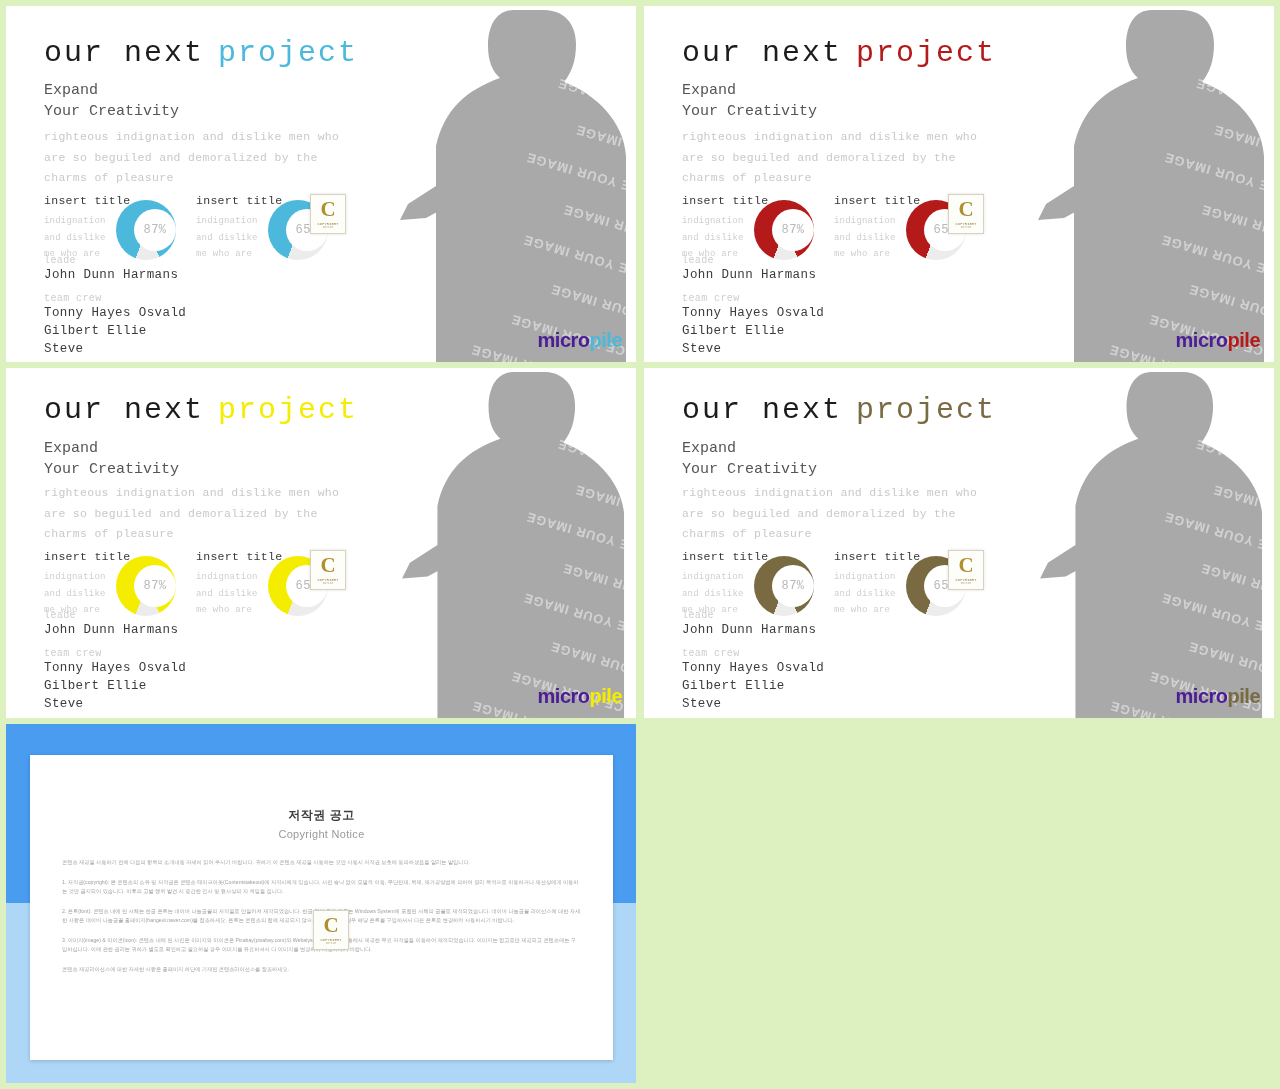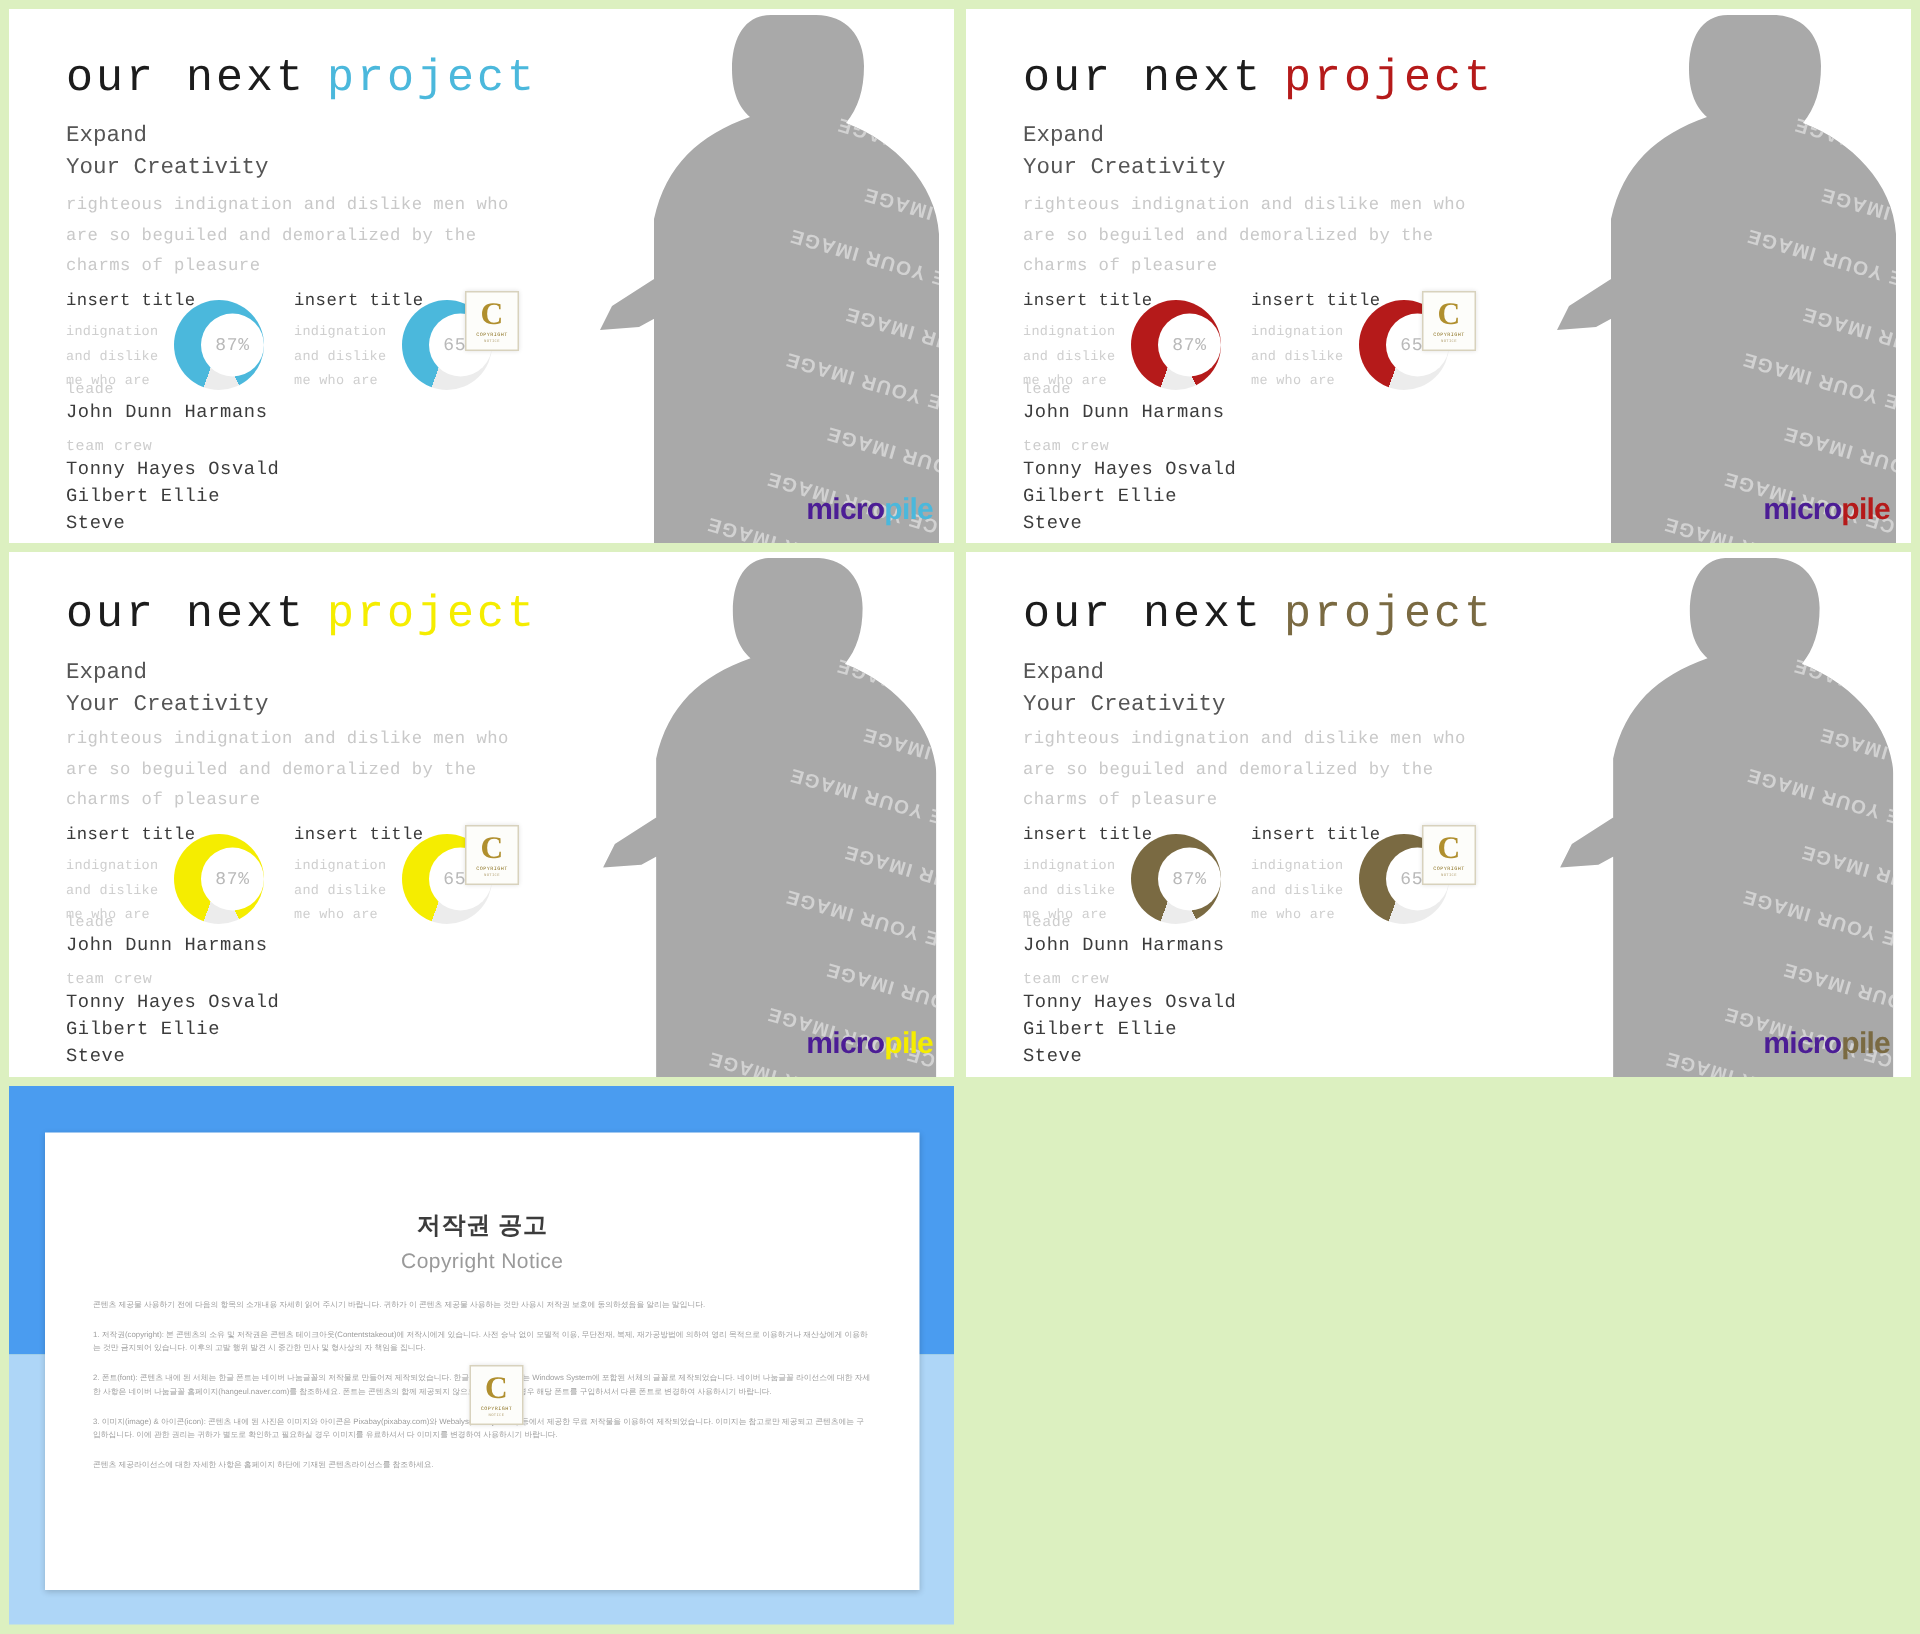--- a/index.html
+++ b/index.html
@@ -102,25 +102,25 @@
   
   .copy-slide{position:absolute;left:6px;top:724px;width:630px;height:359px;}
   .copy-blue-top{position:absolute;left:0;top:0;width:630px;height:179px;background:#4a9cf0;}
   .copy-blue-bot{position:absolute;left:0;top:179px;width:630px;height:180px;background:#aed6f7;}
   .copy-card{
     position:absolute;left:24px;top:31px;width:583px;height:305px;
     background:#fff;box-shadow:0 1px 4px rgba(0,0,0,.18);
   }
   .copy-h1{
     text-align:center;margin-top:52px;font-family:"Liberation Sans",sans-serif;
-    font-size:16px;font-weight:bold;color:#3c3c3c;letter-spacing:.5px;
+    font-size:12px;font-weight:bold;color:#3c3c3c;letter-spacing:.5px;
   }
   .copy-h2{
     text-align:center;margin-top:4px;font-family:"Liberation Sans",sans-serif;
-    font-size:14px;color:#9a9a9a;letter-spacing:.3px;
+    font-size:11px;color:#9a9a9a;letter-spacing:.3px;
   }
   .copy-body{margin:18px 32px 0 32px;}
   .copy-p{
     font-family:"Liberation Sans",sans-serif;
     font-size:5.2px;line-height:9.5px;color:#9d9d9d;
     letter-spacing:0;margin-bottom:10px;text-align:left;
   }
   .copy-badge{position:absolute;left:283px;top:155px;}
 </style>
 </head>

